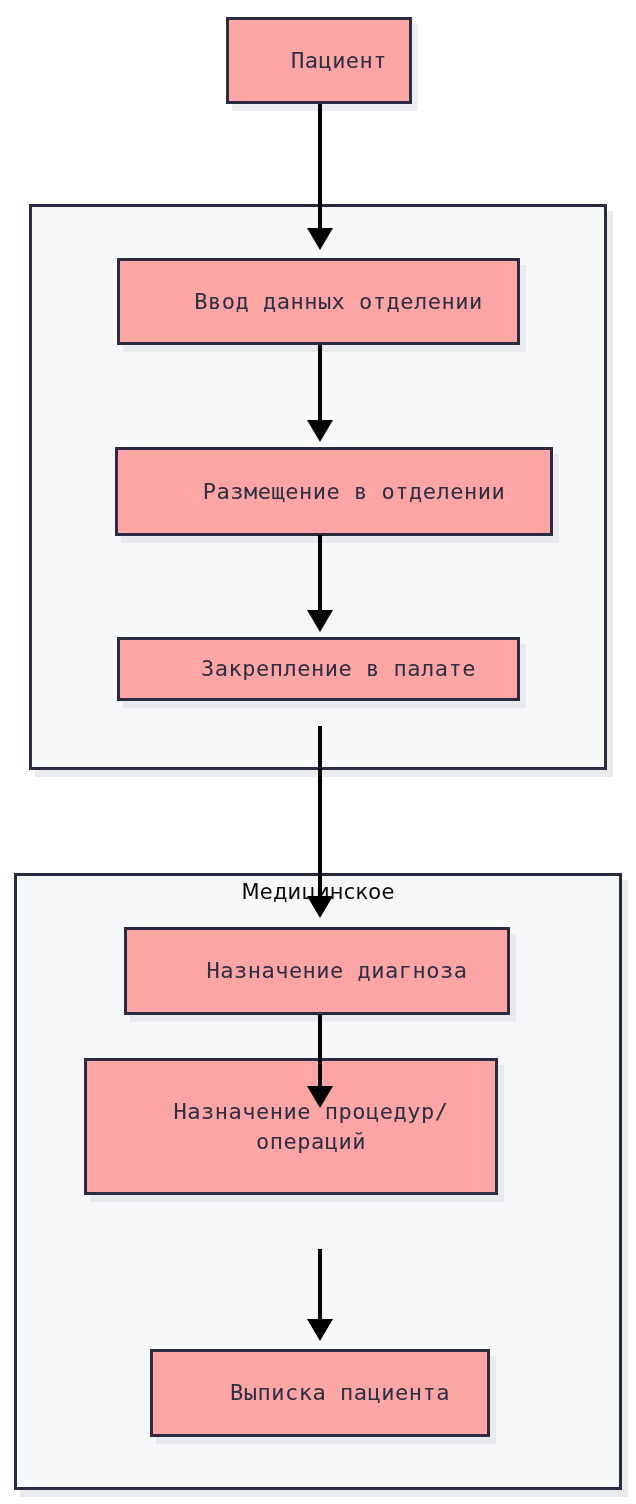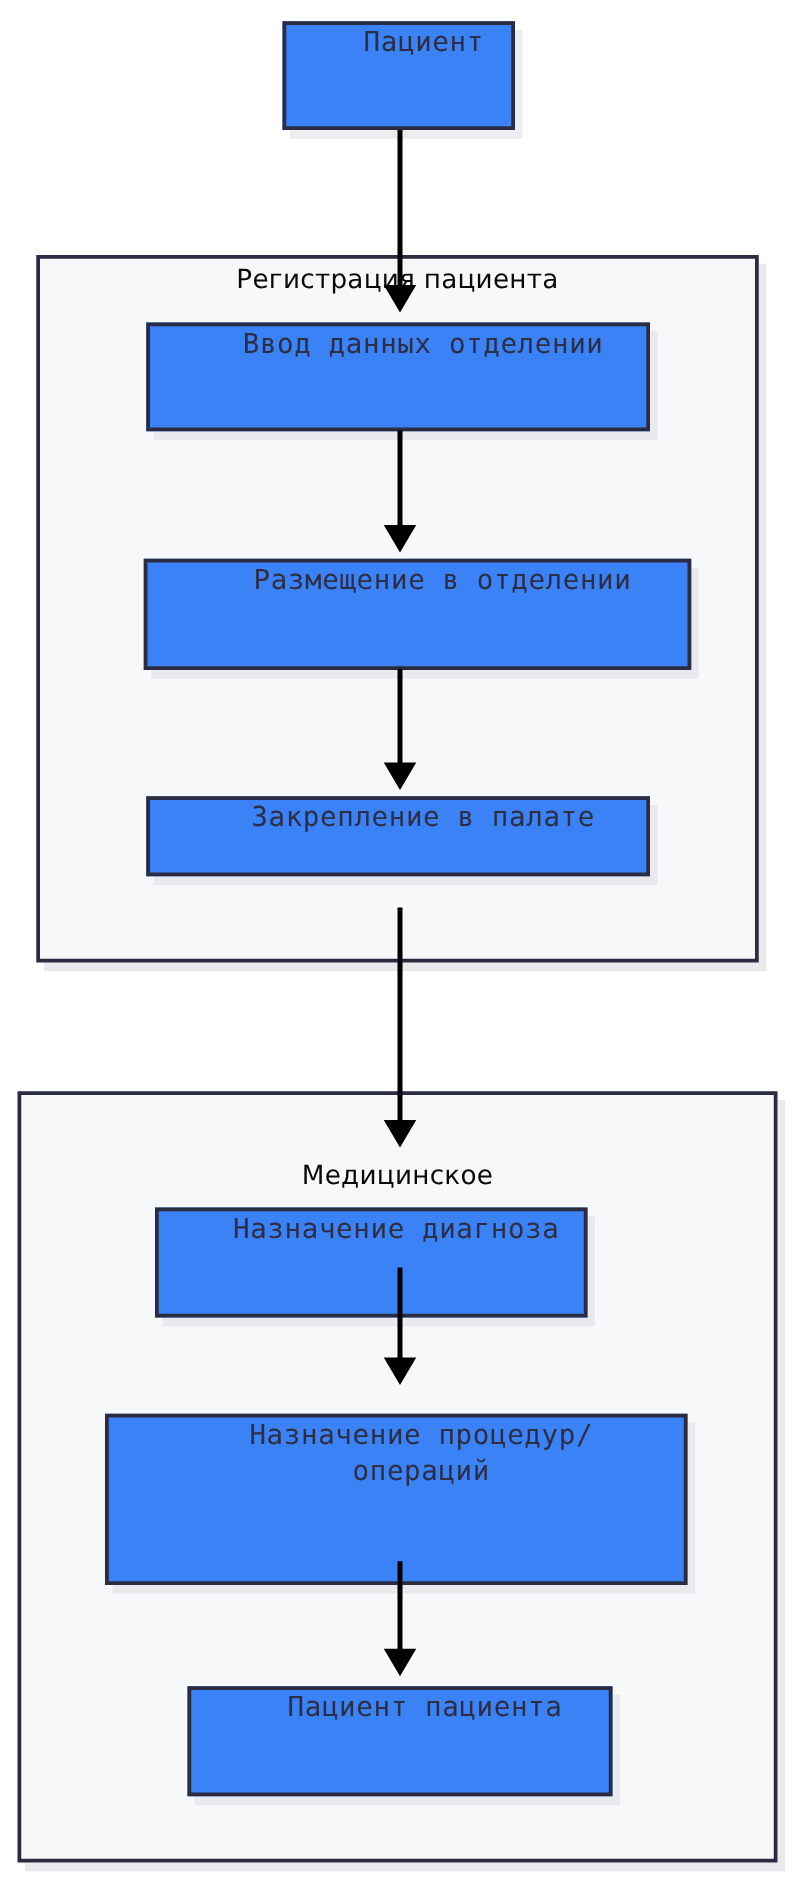--- a/index.html
+++ b/index.html
@@ -16,25 +16,25 @@
     position: relative;
     width: 636px;
     height: 1504px;
     background: #ffffff;
     overflow: hidden;
   }
 
   
   .node {
     position: absolute;
-    background: #3b82f6;
+    background: #fca5a5;
     border: 3px solid #2b2c42;
     box-shadow: 6px 7px 0 0 rgba(221,223,228,0.55);
     display: flex;
-    align-items: flex-start;
+    align-items: center;
     justify-content: center;
     text-align: center;
     color: #2d2e44;
     font-family: "DejaVu Sans Mono", monospace;
     letter-spacing: 0.5px;
     line-height: 1.32;
     z-index: 3;
     padding-left: 40px;
   }
   .node-label { display: block; white-space: pre-line; }
@@ -92,43 +92,42 @@
 
     <line x1="320" y1="1249" x2="320" y2="1323"></line>
     <polygon points="307,1319 333,1319 320,1341"></polygon>
   </svg>
 
   <div class="node" style="left:226px; top:17px; width:186px; height:87px; font-size:22px;">
     <span class="node-label">Пациент</span>
   </div>
 
   <div class="group" style="left:29px; top:204px; width:578px; height:566px;"></div>
-  <div class="group-title" style="left:29px; top:211px; width:578px;">Регистрация пациента</div>
 
   <div class="node" style="left:117px; top:258px; width:403px; height:87px; font-size:22px;">
     <span class="node-label">Ввод данных отделении</span>
   </div>
 
   <div class="node" style="left:115px; top:447px; width:438px; height:89px; font-size:22px;">
     <span class="node-label">Размещение в отделении</span>
   </div>
 
   <div class="node" style="left:117px; top:637px; width:403px; height:64px; font-size:22px;">
     <span class="node-label">Закрепление в палате</span>
   </div>
 
   <div class="group" style="left:14px; top:873px; width:608px; height:617px;"></div>
-  <div class="group-title" style="left:14px; top:880px; width:608px;margin-top:48px;">Медицинское</div>
+  <div class="group-title" style="left:14px; top:880px; width:608px;">Медицинское</div>
 
-  <div class="node" style="left:124px; top:927px; width:346px; height:88px; font-size:22px;margin-top:39px;">
+  <div class="node" style="left:124px; top:927px; width:386px; height:88px; font-size:22px;">
     <span class="node-label">Назначение диагноза</span>
   </div>
 
-  <div class="node" style="left:84px; top:1131px; width:466px; height:137px; font-size:22px;">
+  <div class="node" style="left:84px; top:1058px; width:414px; height:137px; font-size:22px;">
     <span class="node-label">Назначение процедур/
 операций</span>
   </div>
 
   <div class="node" style="left:150px; top:1349px; width:340px; height:88px; font-size:22px;">
-    <span class="node-label">Пациент пациента</span>
+    <span class="node-label">Выписка пациента</span>
   </div>
 
 </div>
 
 </body></html>

